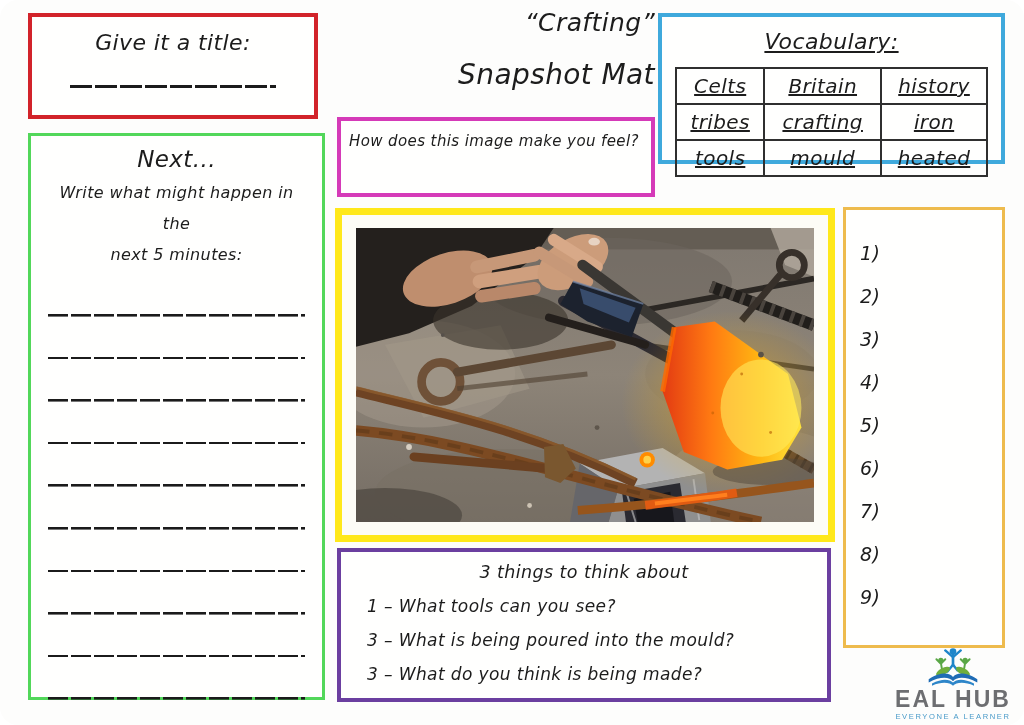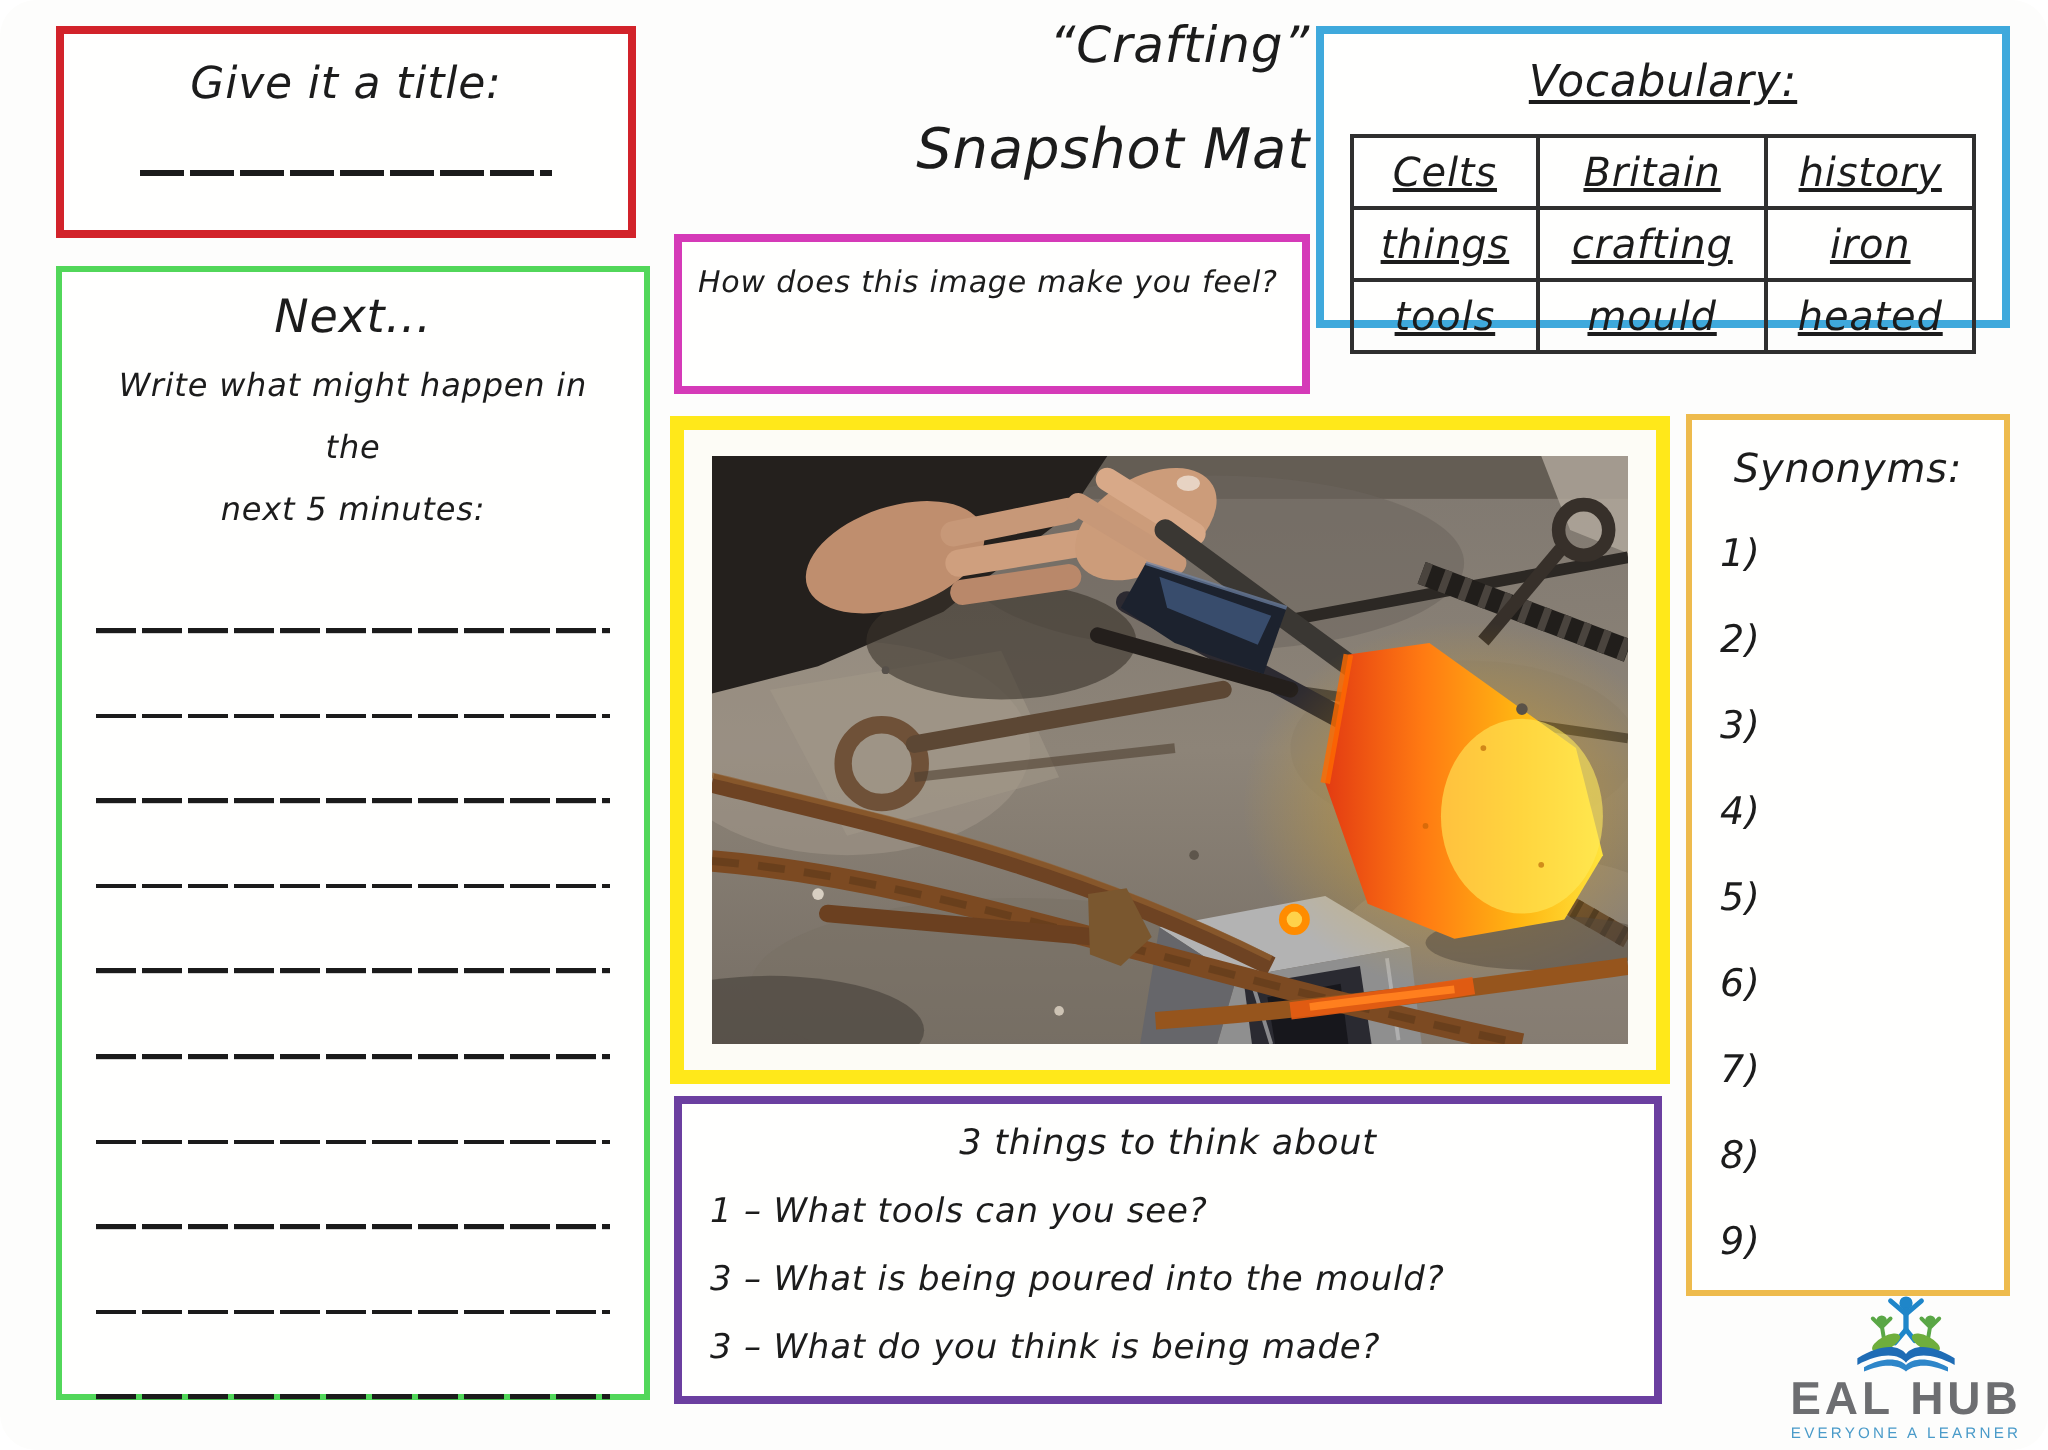--- a/index.html
+++ b/index.html
@@ -44,21 +44,21 @@
     background-size:100% 2.6px; background-repeat:no-repeat; background-position:left bottom; }
 
   
   .yellow { left:335px; top:208px; width:500px; height:334px; border:7px solid #ffe81a; background:#fdfcf6; padding:13px 14px; }
   .photo-frame { width:100%; height:100%; display:block; }
 
   
   .purple { left:337px; top:548px; width:494px; height:154px; border:4px solid #6b3fa0; padding:10px 14px 17px; }
   .purple .box-heading { font-size:17.5px; text-align:center; }
   .think-items { margin-top:7px; }
-  .think-item { font-size:17px; line-height:34px; text-align:left; }
+  .think-item { font-size:17px; line-height:34px; text-align:left;margin-left:12px; }
 
   
   .orange { left:843px; top:207px; width:162px; height:441px; border:3px solid #eebb4d; padding:12px 14px 0; }
   .orange .box-heading { font-size:20px; text-align:center; }
   .syn-list { margin-top:10px; }
   .syn-item { font-size:19px; line-height:43px; text-align:left; }
 
   
   .logo { position:absolute; left:878px; top:646px; width:150px; text-align:center; font-style:normal; }
   .logo-icon { display:block; margin:0 auto; }
@@ -87,21 +87,21 @@
   <section class="box cyan">
     <div class="box-heading">Vocabulary:</div>
     <table class="vocab-table">
       <tbody>
           <tr>
           <td>Celts</td>
           <td>Britain</td>
           <td>history</td>
         </tr>
           <tr>
-          <td>things</td>
+          <td>tribes</td>
           <td>crafting</td>
           <td>iron</td>
         </tr>
           <tr>
           <td>tools</td>
           <td>mould</td>
           <td>heated</td>
         </tr>
         </tbody>
     </table>
@@ -229,21 +229,20 @@
   <section class="box purple">
     <div class="box-heading">3 things to think about</div>
     <div class="think-items">
         <div class="think-item">1 – What tools can you see?</div>
         <div class="think-item">3 – What is being poured into the mould?</div>
         <div class="think-item">3 – What do you think is being made?</div>
       </div>
   </section>
 
   <section class="box orange">
-    <div class="box-heading">Synonyms:</div>
     <div class="syn-list">
         <div class="syn-item">1)</div>
         <div class="syn-item">2)</div>
         <div class="syn-item">3)</div>
         <div class="syn-item">4)</div>
         <div class="syn-item">5)</div>
         <div class="syn-item">6)</div>
         <div class="syn-item">7)</div>
         <div class="syn-item">8)</div>
         <div class="syn-item">9)</div>

